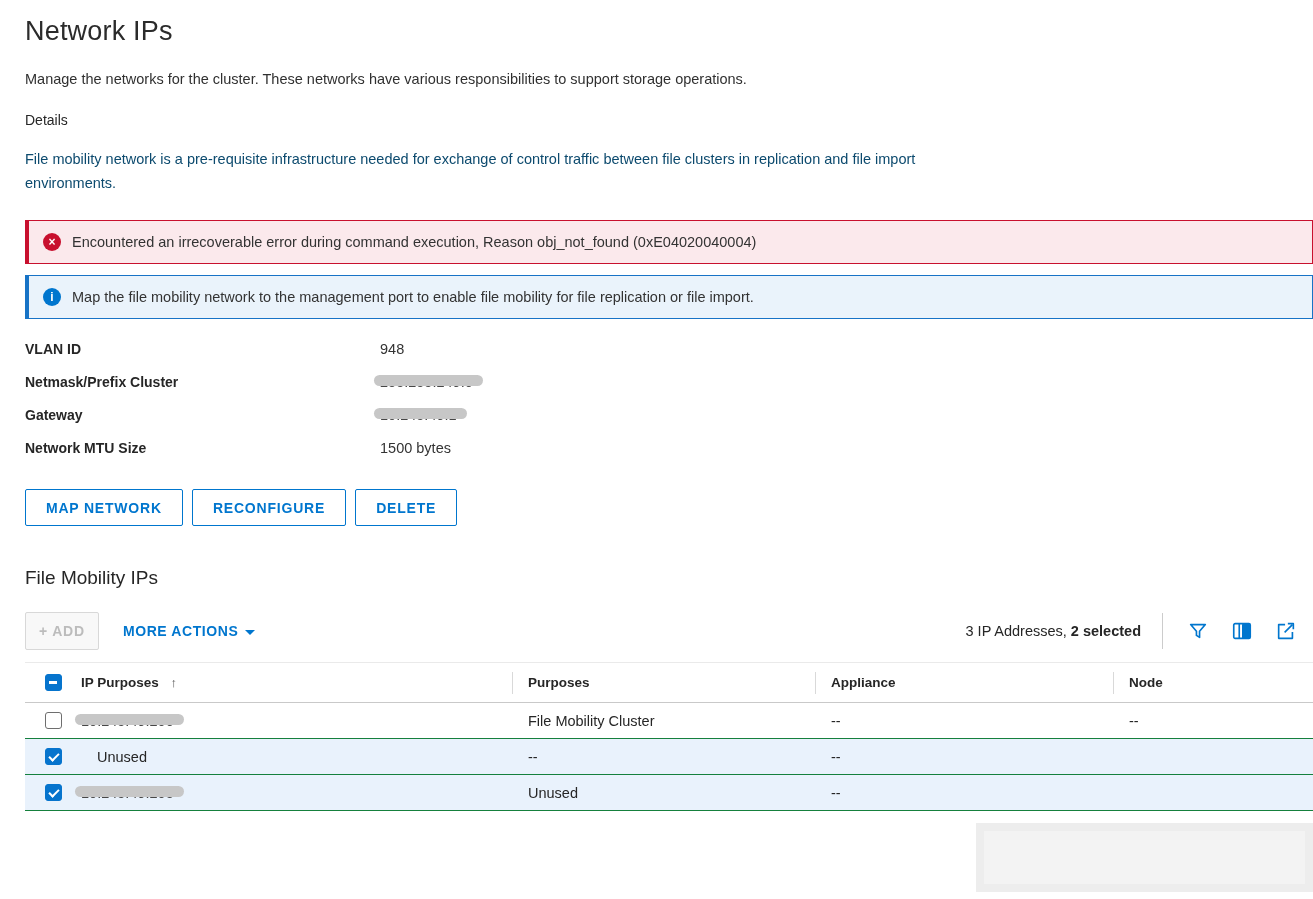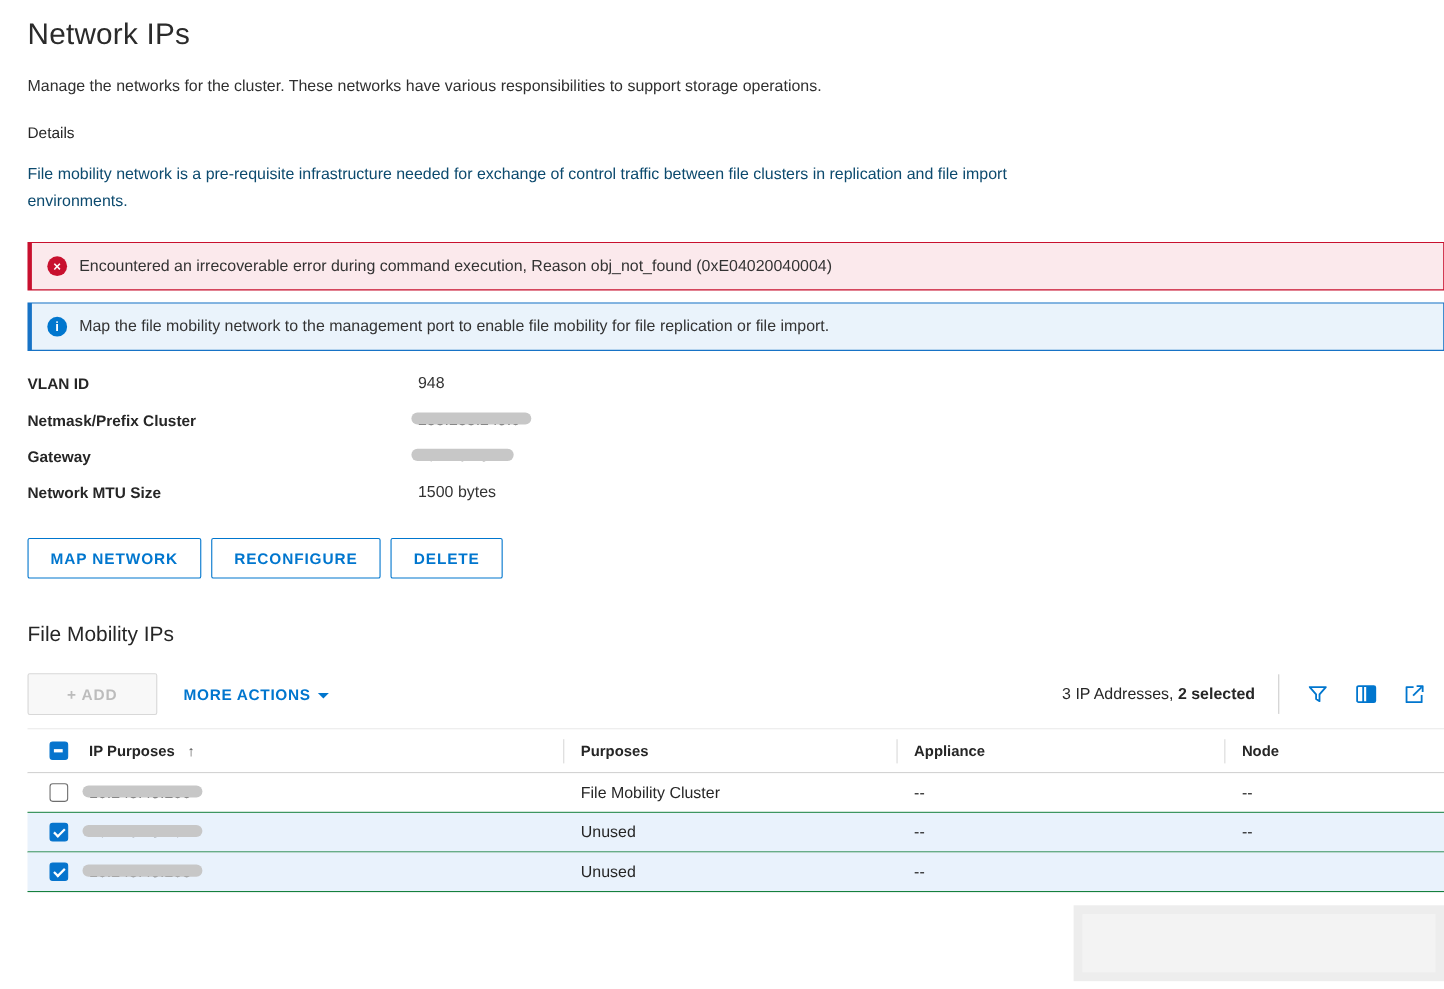--- a/index.html
+++ b/index.html
@@ -58,21 +58,21 @@
   .actions { margin-top:25px; display:flex; gap:9px; }
   .btn-outline {
     height:37px; padding:0 20px; background:#fff; border:1px solid #0076ce; border-radius:2px;
     color:#0076ce; font-family:inherit; font-size:14px; font-weight:700; letter-spacing:0.8px; cursor:pointer;
   }
 
   
   .ip-heading { margin-top:41px; font-size:19px; font-weight:400; }
   .toolbar { margin-top:23px; display:flex; align-items:center; padding-right:16px; }
   .btn-disabled {
-    height:38px; padding:0 35px; background:#f8f8f8; border:1px solid #d8d8d8; border-radius:2px;
+    height:38px; padding:0 13px; background:#f8f8f8; border:1px solid #d8d8d8; border-radius:2px;
     color:#bcbcbc; font-family:inherit; font-size:14px; font-weight:700; letter-spacing:0.8px;
   }
   .more-actions {
     margin-left:24px; display:flex; align-items:center; gap:7px;
     color:#0076ce; font-size:14px; font-weight:700; letter-spacing:0.6px;
     background:none; border:none; font-family:inherit; cursor:pointer;
   }
   .caret-down { width:0; height:0; border-left:5px solid transparent; border-right:5px solid transparent; border-top:5px solid #0076ce; margin-top:2px; }
   .toolbar-spacer { flex:1; }
   .count-text { font-size:14.5px; color:#262626; margin-right:21px; white-space:nowrap; }
@@ -224,23 +224,20 @@
       </div>
       <div class="td">File Mobility Cluster</div>
       <div class="td">--</div>
       <div class="td">--</div>
     </div>
 
     <div class="tr row selected">
       <div class="td td-check">
         <span class="checkbox checked"></span>
       </div>
-      <div class="td td-ip">
-        <span class="redacted">10.245.49.201</span>
-      </div>
       <div class="td">Unused</div>
       <div class="td">--</div>
       <div class="td">--</div>
     </div>
 
     <div class="tr row selected">
       <div class="td td-check">
         <span class="checkbox checked"></span>
       </div>
       <div class="td td-ip">

